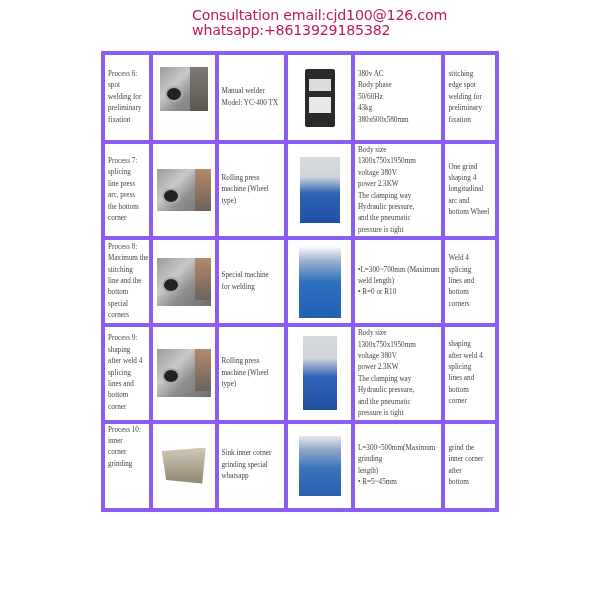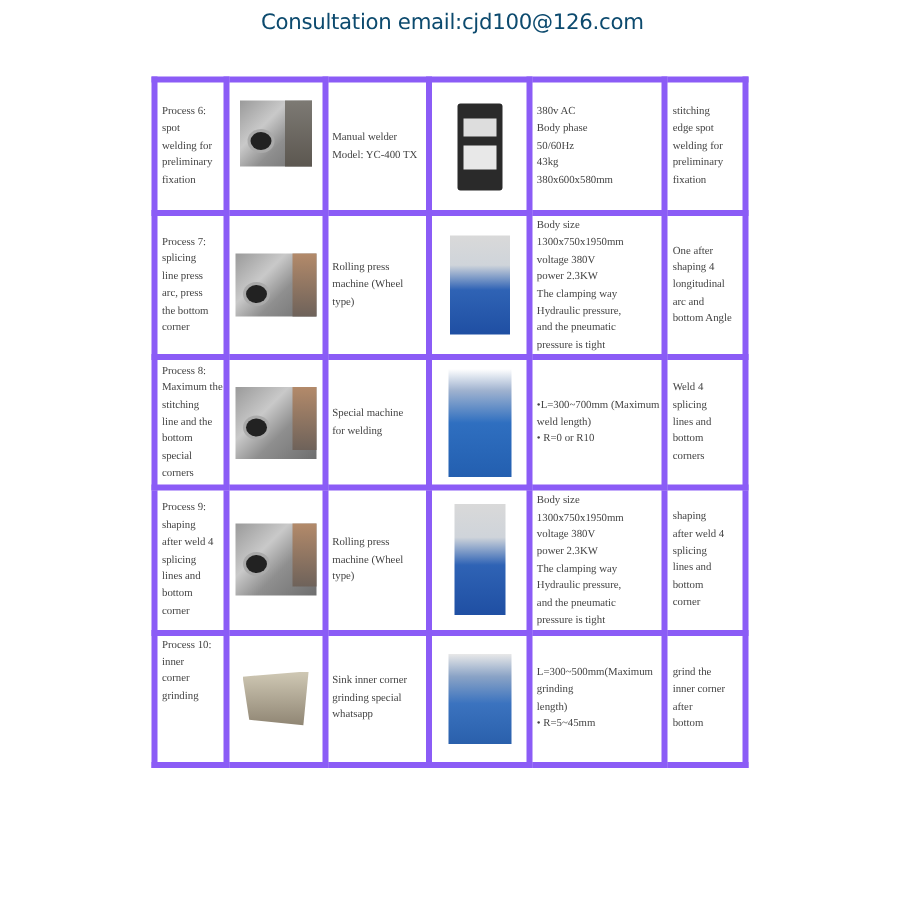--- a/index.html
+++ b/index.html
@@ -1,17 +1,17 @@
 <!DOCTYPE html>
 <html><head>
 <meta charset="utf-8">
 <style>
   html, body { margin:0; padding:0; background:#ffffff; }
   body { width:600px; height:600px; position:relative; overflow:hidden; font-family:"DejaVu Serif", serif; }
-  .header { position:absolute; left:174px; top:8px; font-family:"DejaVu Sans", sans-serif; font-size:14.2px; line-height:15px; color:#0c4a6e; letter-spacing:-0.2px; }
+  .header { position:absolute; left:192px; top:8px; font-family:"DejaVu Sans", sans-serif; font-size:14.2px; line-height:15px; color:#be185d; letter-spacing:-0.2px; }
   .header div { white-space:nowrap; }
   table.proc { position:absolute; left:101px; top:51px; border-collapse:collapse; table-layout:fixed; width:398px; }
   table.proc td { border:4px solid #8b5cf6; vertical-align:middle; padding:0 3px; font-size:7.2px; line-height:11.4px; color:#444; font-family:Liberation Serif, serif; overflow:hidden; }
   table.proc td.top { vertical-align:top; padding-top:16px; }
   .c1{width:44px}.c2{width:60px}.c3{width:64px}.c4{width:61px}.c5{width:83px}.c6{width:49px}
   .line { display:block; white-space:nowrap; }
   .img { margin:0 auto; position:relative; }
   
   .box { width:48px; height:44px; background:linear-gradient(135deg,#9a9a9a 0%,#c9c9c9 35%,#8f8f8f 60%,#6e6e6e 100%); position:relative; }
   .box::before { content:""; position:absolute; left:30px; top:0; width:18px; height:44px; background:linear-gradient(180deg,#7d7a74,#5c5750); }
@@ -25,20 +25,21 @@
   .welder::after { content:""; position:absolute; left:4px; top:28px; width:22px; height:16px; background:#e8e8e8; }
   .machine { width:40px; height:66px; background:linear-gradient(180deg,#d9d9d9 0%,#cfd4da 30%,#2f63b5 55%,#1f4fa3 100%); position:relative; }
   .machine.b { background:linear-gradient(180deg,#fff 0%,#9fb2cf 20%,#2f6fc0 50%,#235fb0 100%); width:42px; height:72px; }
   .machine.c { background:linear-gradient(180deg,#e8e8e8 0%,#8aa3c6 25%,#3b73bf 55%,#2a60ac 100%); width:42px; height:60px; }
 </style>
 </head>
 <body>
 
 <div class="header">
   <div>Consultation email:cjd100@126.com</div>
+  <div>whatsapp:+8613929185382</div>
 </div>
 
 <table class="proc">
   <colgroup>
       <col class="c1">
       <col class="c2">
       <col class="c3">
       <col class="c4">
       <col class="c5">
       <col class="c6">
@@ -103,25 +104,25 @@
       <span class="line">Body size</span>
       <span class="line">1300x750x1950mm</span>
       <span class="line">voltage 380V</span>
       <span class="line">power 2.3KW</span>
       <span class="line">The clamping way</span>
       <span class="line">Hydraulic pressure,</span>
       <span class="line">and the pneumatic</span>
       <span class="line">pressure is tight</span>
     </td>
     <td>
-      <span class="line">One after</span>
+      <span class="line">One grind</span>
       <span class="line">shaping 4</span>
       <span class="line">longitudinal</span>
       <span class="line">arc and</span>
-      <span class="line">bottom Angle</span>
+      <span class="line">bottom Wheel</span>
     </td>
   </tr>
 
   <tr style="height:87px">
     <td>
       <span class="line">Process 8:</span>
       <span class="line">Maximum the</span>
       <span class="line">stitching</span>
       <span class="line">line and the</span>
       <span class="line">bottom</span>

